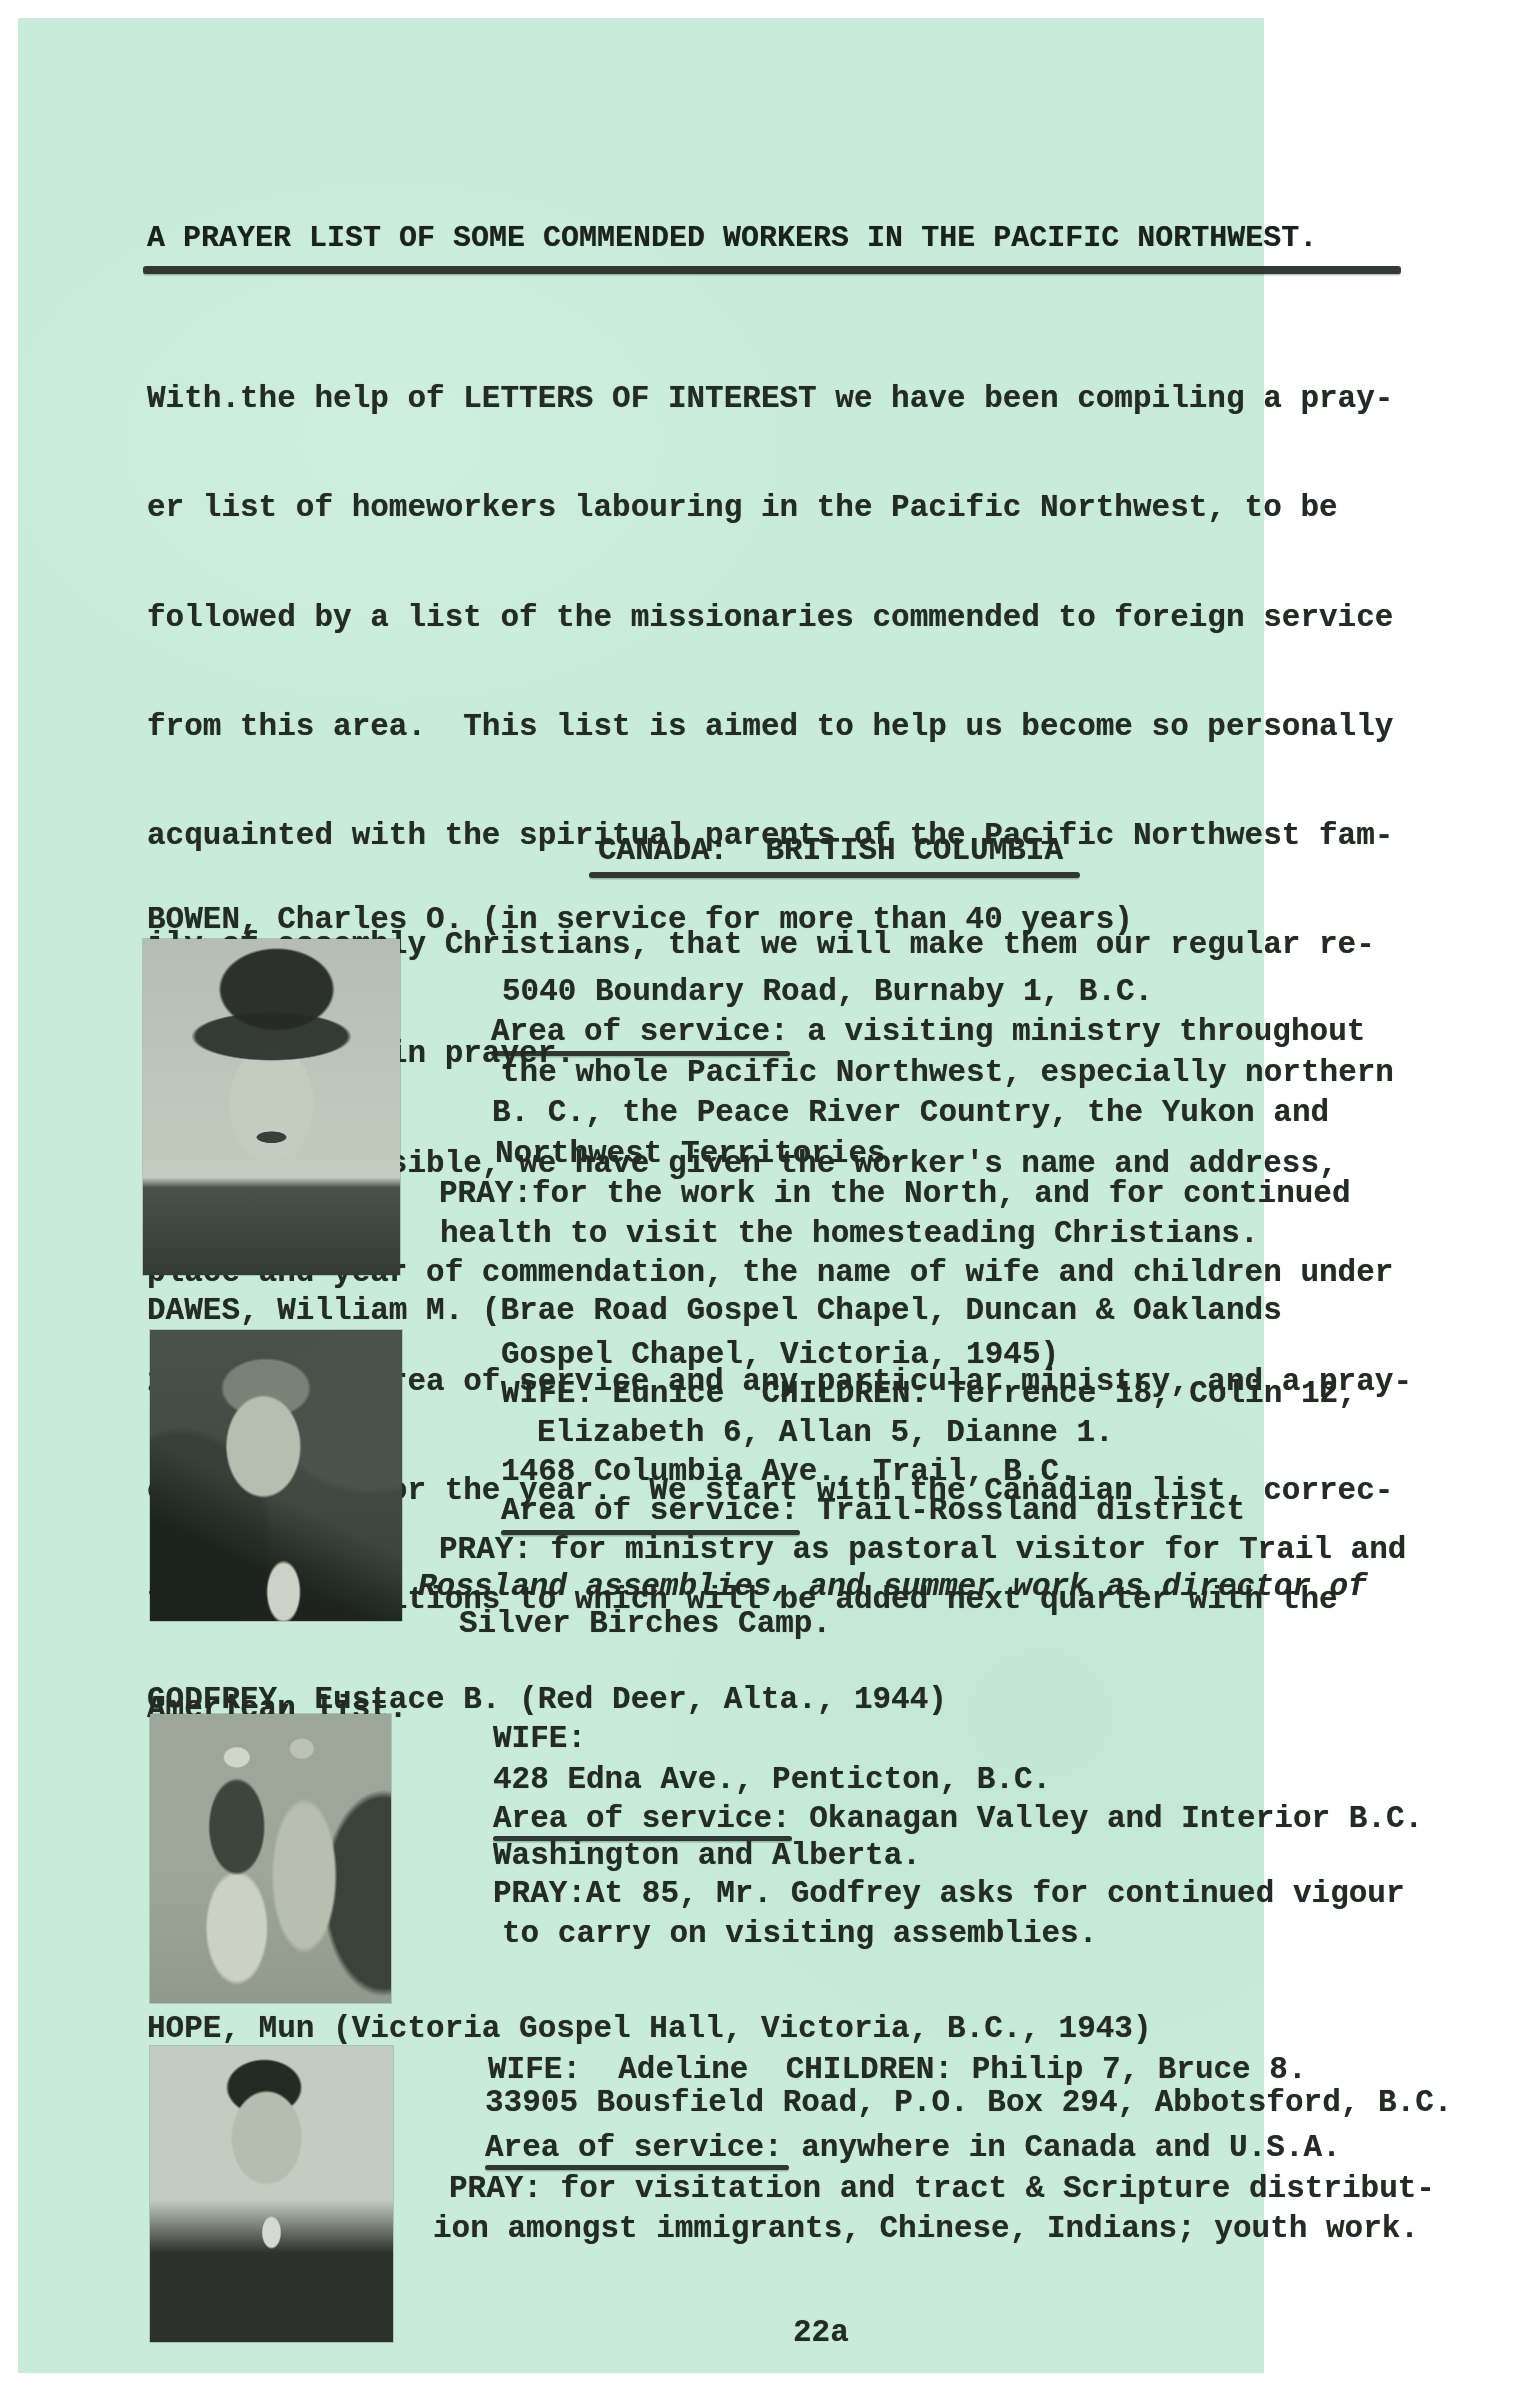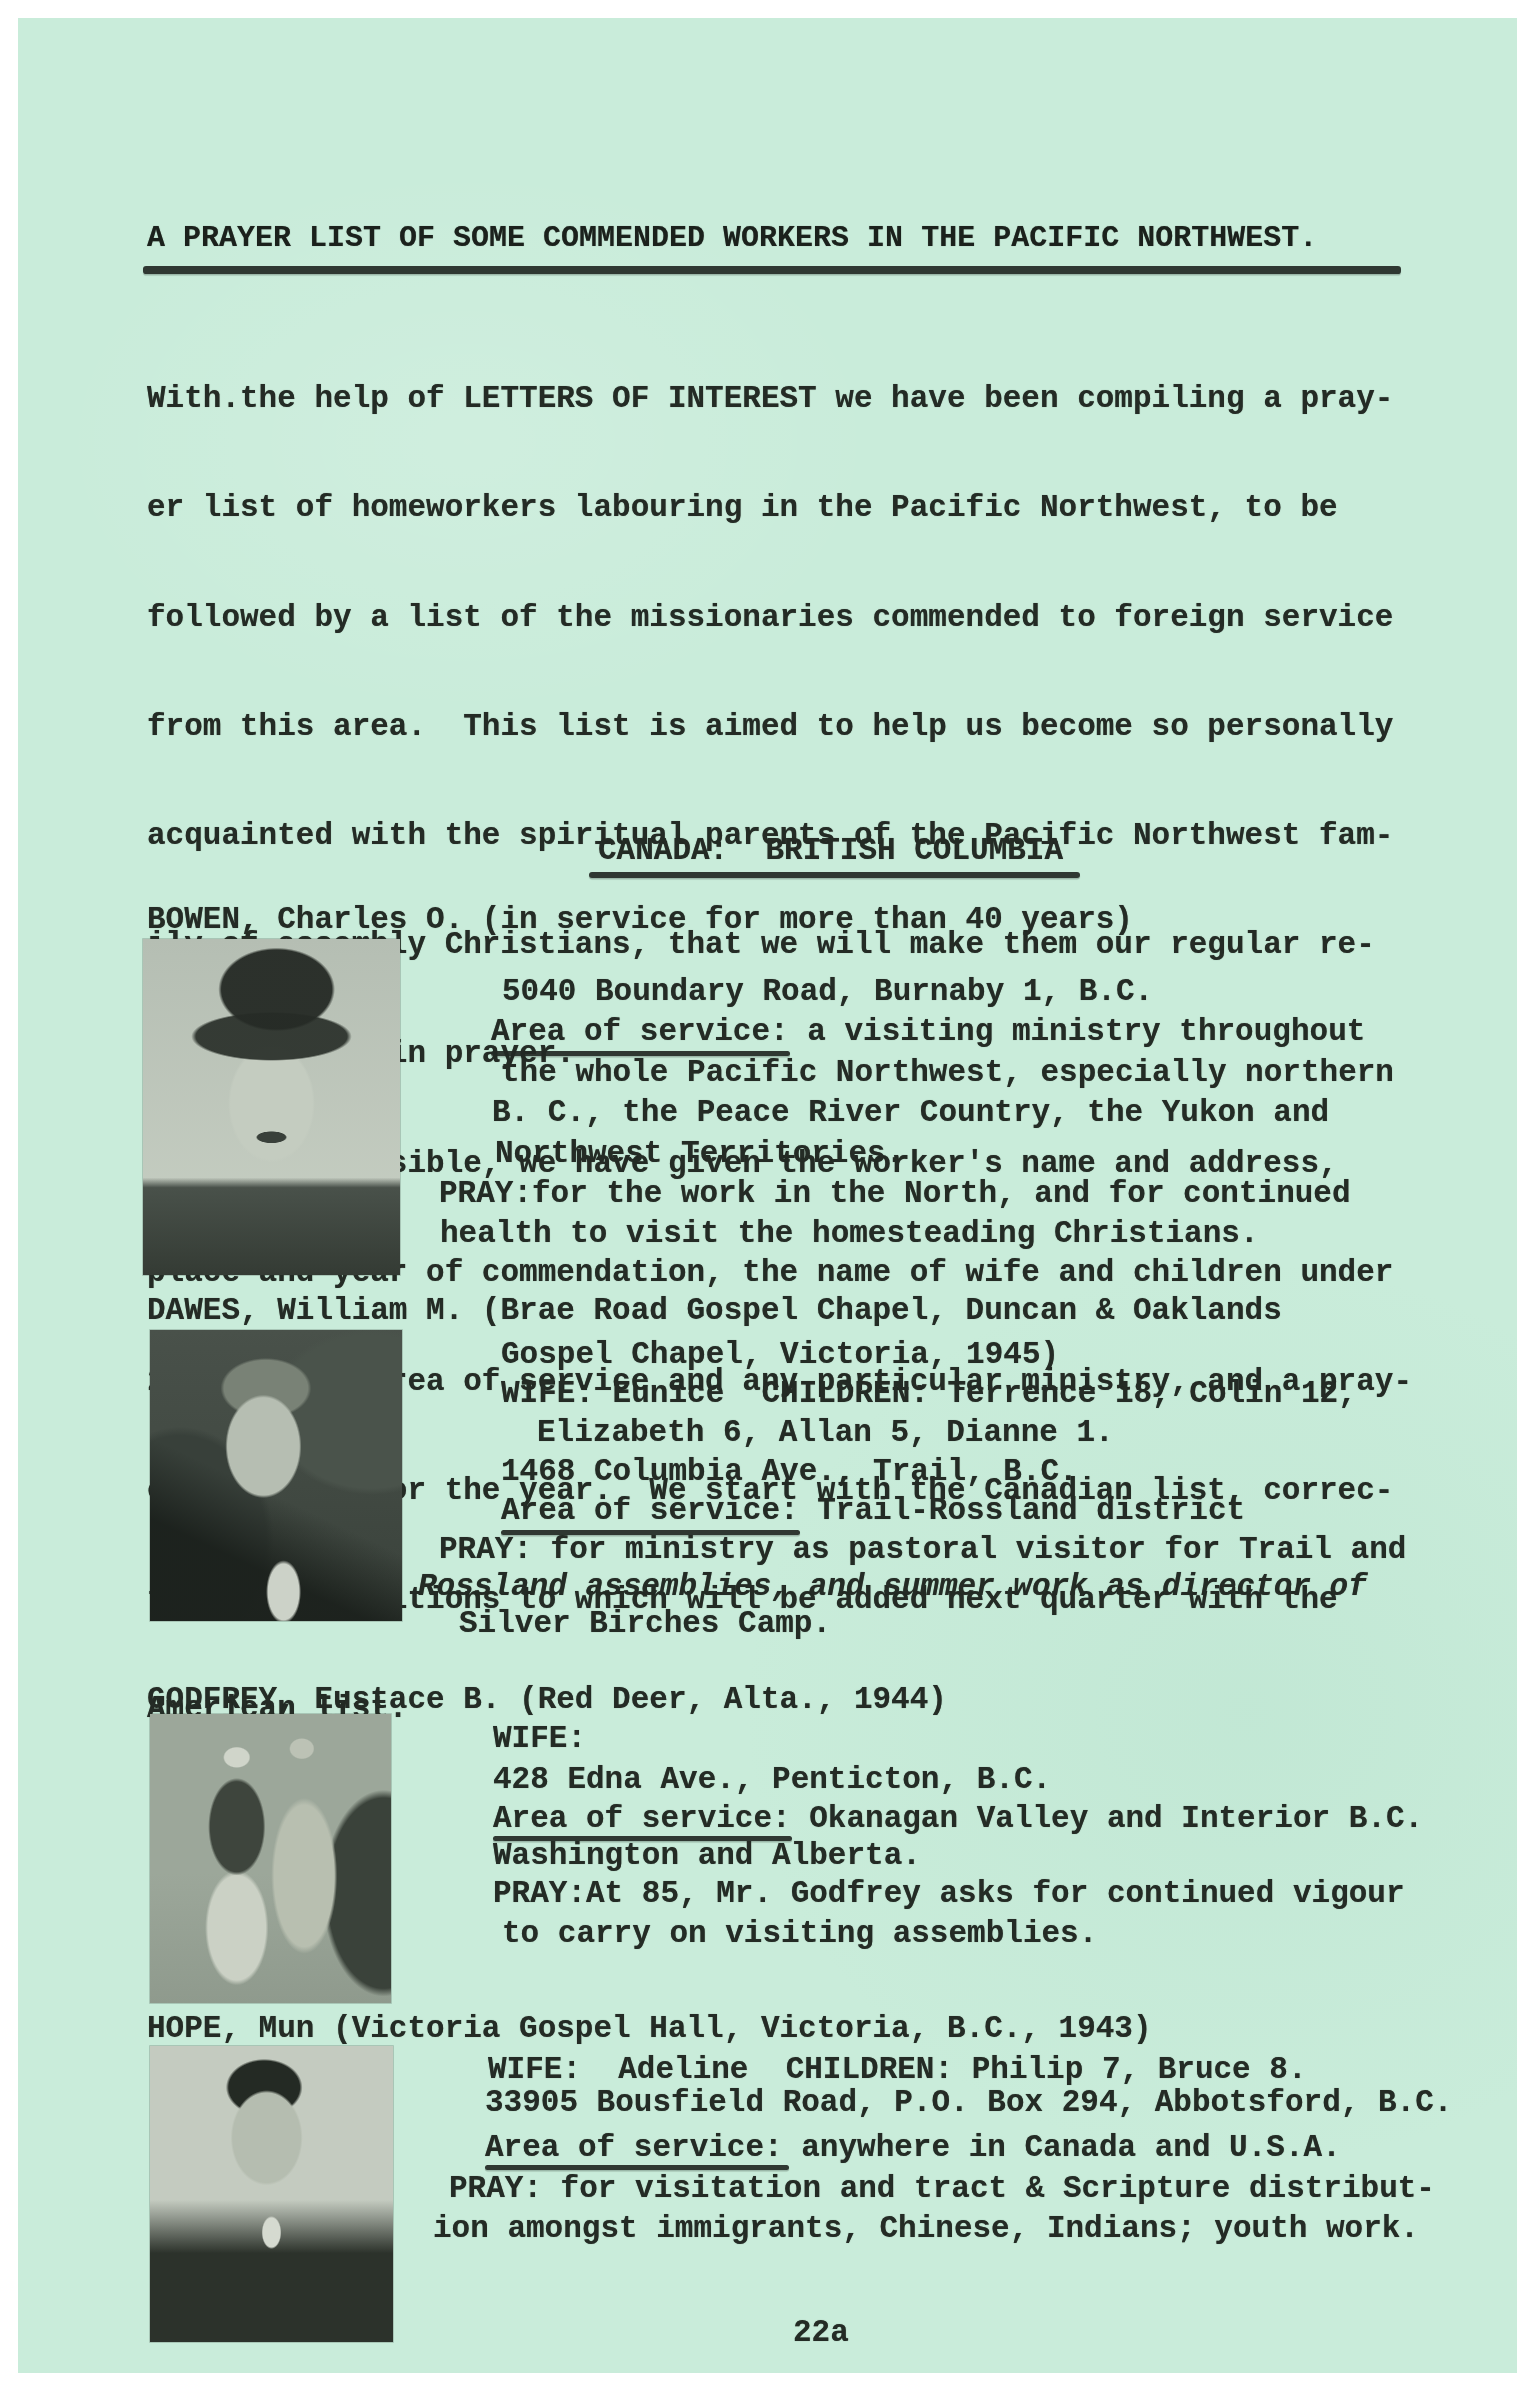--- a/index.html
+++ b/index.html
@@ -1,18 +1,18 @@
 <!DOCTYPE html>
 <html style="font-size:12.5px"><head>
 <meta charset="utf-8">
 <style>
   html,body{margin:0;padding:0;background:#ffffff;}
   #scan{position:relative;width:1535px;height:2401px;background:#ffffff;overflow:hidden;
         font-family:"Liberation Mono","DejaVu Sans Mono",monospace;}
-  #sheet{position:absolute;left:18px;top:18px;width:1499px;height:2355px;
+  #sheet{position:absolute;left:18px;top:18px;width:1246px;height:2355px;
          background:
            radial-gradient(701px 467px at 30% 18%, rgba(255,255,255,.12), transparent 60%),
            radial-gradient(779px 701px at 82% 72%, rgba(150,205,180,.14), transparent 65%),
            #c9ecda;}
   .t{position:absolute;font-size:31px;font-weight:bold;color:#242b25;white-space:pre;
      letter-spacing:0;line-height:1.1;text-shadow:0 0 0.8px rgba(25,32,26,.55);}
   .title{font-size:30px;color:#1b211c;}
   .rule{position:absolute;background:#222924;border-radius:3.1px;opacity:.92;
         box-shadow:0 1.6px 0.8px rgba(30,40,33,.30);}
   .intro div{height:41px;}

